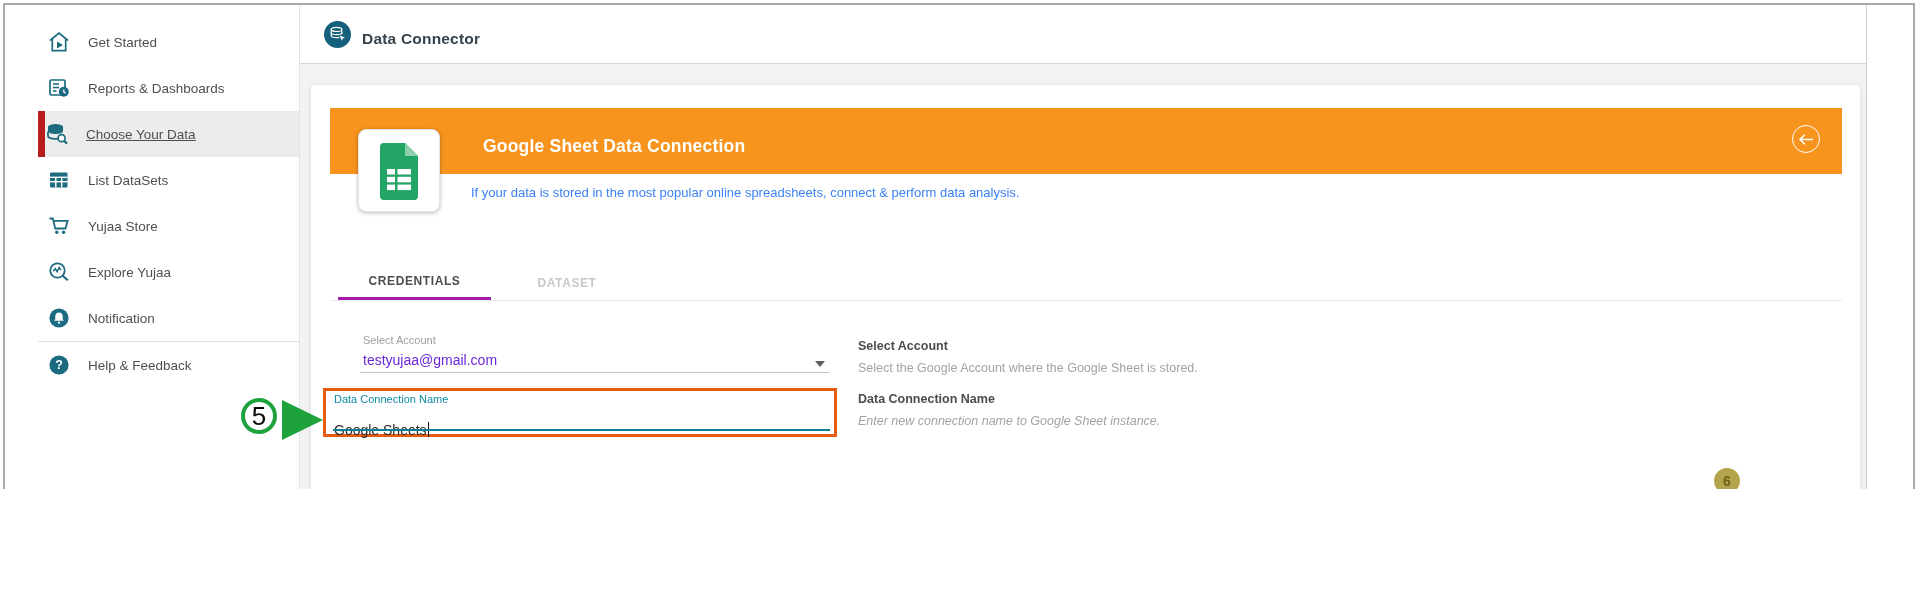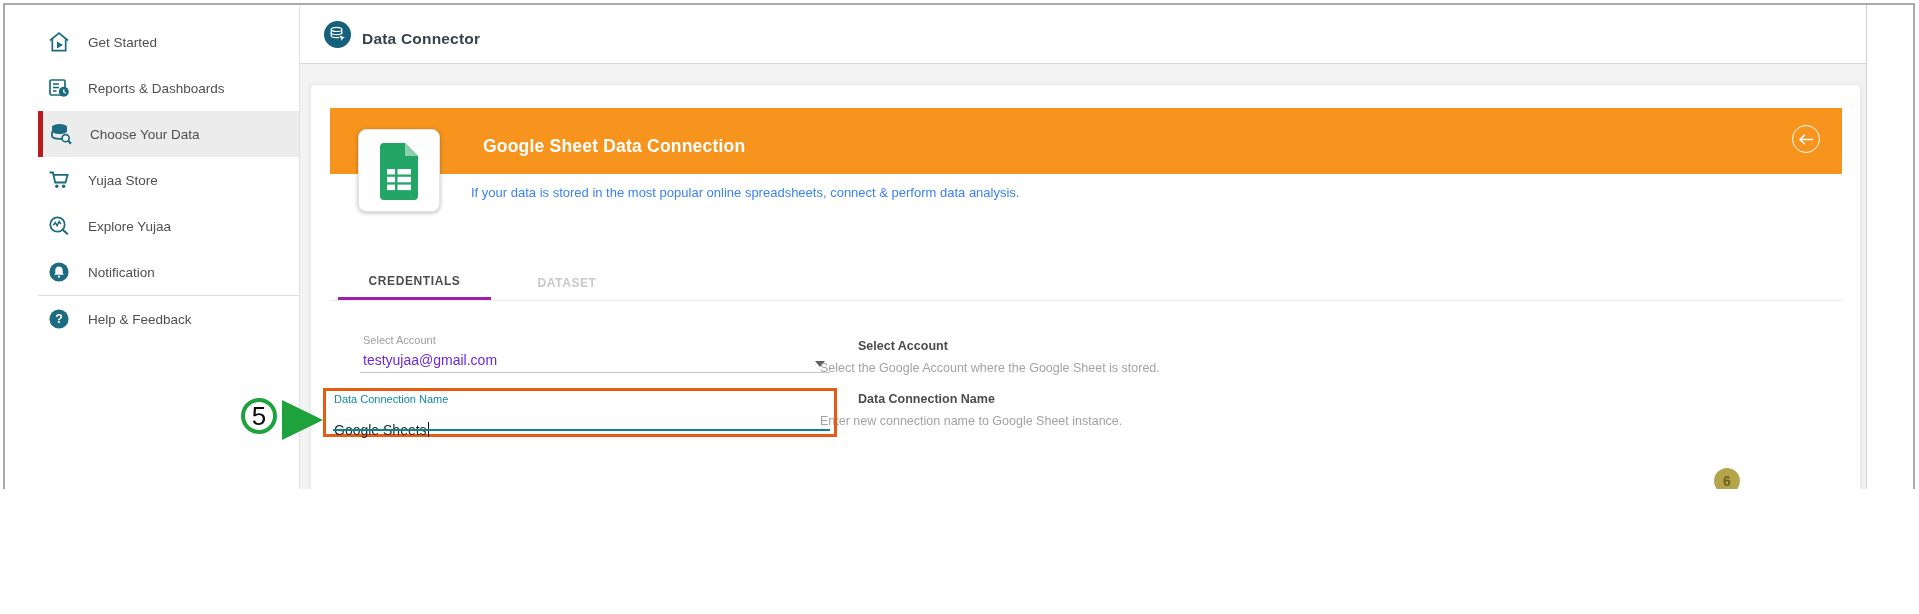--- a/index.html
+++ b/index.html
@@ -15,21 +15,21 @@
 
   
   .sidebar { position:absolute; left:5px; top:5px; width:294px; height:578px; background:#fff; }
   .side-sep { position:absolute; left:299px; top:5px; width:1px; height:578px; background:#e2e2e2; }
   .nav { position:absolute; left:0; top:14px; width:294px; }
   .nav-item {
     display:flex; align-items:center; height:46px; margin-left:33px;
     padding-left:9px; gap:17px; font-size:13.5px; color:#4f4f51; cursor:pointer;
   }
   .nav-item .ic { width:24px; height:24px; flex:0 0 24px; display:flex; align-items:center; justify-content:center; }
-  .nav-item.selected { background:#ececec; border-left:5px solid #b91c1c; padding-left:6px; }
+  .nav-item.selected { background:#ececec; border-left:7px solid #b91c1c; padding-left:0;text-decoration:underline; }
   .nav-divider { margin-left:33px; border-top:1px solid #dedede; height:0; }
 
   
   .header {
     position:absolute; left:300px; top:5px; width:1566px; height:59px; background:#fff;
     border-bottom:1px solid #d8d8d8; display:flex; align-items:center; padding-left:24px; gap:11px;
   }
   .hdr-circle {
     width:27px; height:27px; border-radius:50%; background:#15607c;
     display:flex; align-items:center; justify-content:center;
@@ -74,21 +74,21 @@
   .sa-caret { position:absolute; left:815px; top:361px; width:0; height:0;
               border-left:5px solid transparent; border-right:5px solid transparent; border-top:6px solid #5f5f5f; cursor:pointer; }
 
   .orange-box { position:absolute; left:323px; top:388px; width:514px; height:49px; border:3px solid #e65c13; z-index:3; }
   .dcn-label { position:absolute; left:334px; top:393px; font-size:11px; color:#0e8ca3; z-index:4; }
   .dcn-value { position:absolute; left:334px; top:422px; font-size:14px; color:#2b2b2b; z-index:4; }
   .caret-bar { display:inline-block; width:1px; height:15px; background:#111; margin-left:1px; vertical-align:-2px; }
   .dcn-underline { position:absolute; left:333px; top:429px; width:497px; height:2px; background:#0f7f93; z-index:4; }
 
   .help-title { position:absolute; left:858px; font-size:12.5px; font-weight:700; color:#4c4c4c; }
-  .help-desc { position:absolute; left:820px; font-size:12.5px; color:#a3a3a3; }
+  .help-desc { position:absolute; left:858px; font-size:12.5px; color:#a3a3a3; }
 
   
   .next-highlight { position:absolute; left:1732px; top:489px; width:106px; height:50px; border:3px solid #1a70db; z-index:3; }
   .next-btn {
     position:absolute; left:1741px; top:497px; width:88px; height:34px; background:#f7941e;
     border:none; border-radius:0; color:#fff; font-size:13px; font-weight:700; letter-spacing:.5px;
     font-family:"Liberation Sans",sans-serif; cursor:pointer; z-index:4;
   }
 
   
@@ -146,20 +146,32 @@
             <ellipse cx="10.5" cy="4.8" rx="7.5" ry="2.7" fill="#1c6b80"></ellipse>
             <path d="M3 4.8v4.4c0 1.5 3.36 2.7 7.5 2.7s7.5-1.2 7.5-2.7V4.8" fill="#1c6b80"></path>
             <path d="M3 9.5v4.6c0 1.5 3.36 2.7 7.5 2.7.9 0 1.77-.06 2.57-.17" fill="none" stroke="#1c6b80" stroke-width="1.8"></path>
             <circle cx="16.6" cy="16.2" r="3.5" fill="#fff" stroke="#1c6b80" stroke-width="1.7"></circle>
             <line x1="19.2" y1="18.8" x2="22" y2="21.6" stroke="#1c6b80" stroke-width="2.2"></line>
           </svg>
         </span>
         <span>Choose Your Data</span>
       </div>
 
+      <div class="nav-item">
+        <span class="ic">
+          <svg width="24" height="24" viewBox="0 0 24 24">
+            <rect x="3" y="4.5" width="17.5" height="15" rx="1" fill="#1c6b80"></rect>
+            <line x1="3" y1="9.3" x2="20.5" y2="9.3" stroke="#fff" stroke-width="1.4"></line>
+            <line x1="3" y1="13.7" x2="20.5" y2="13.7" stroke="#fff" stroke-width="1.4"></line>
+            <line x1="8.8" y1="9.3" x2="8.8" y2="19.5" stroke="#fff" stroke-width="1.4"></line>
+            <line x1="14.7" y1="9.3" x2="14.7" y2="19.5" stroke="#fff" stroke-width="1.4"></line>
+          </svg>
+        </span>
+        <span>List DataSets</span>
+      </div>
 
       <div class="nav-item">
         <span class="ic">
           <svg width="24" height="24" viewBox="0 0 24 24">
             <path d="M2.5 4.5h3.4l2.3 10h10.3l2.1-7.6H7" fill="none" stroke="#1c6b80" stroke-width="1.8"></path>
             <circle cx="9.8" cy="18.3" r="1.7" fill="#1c6b80"></circle>
             <circle cx="16.6" cy="18.3" r="1.7" fill="#1c6b80"></circle>
           </svg>
         </span>
         <span>Yujaa Store</span>
@@ -255,21 +267,21 @@
   <div class="sa-caret"></div>
 
   <div class="orange-box"></div>
   <div class="dcn-label">Data Connection Name</div>
   <div class="dcn-value"><span>Google Sheets</span><span class="caret-bar"></span></div>
   <div class="dcn-underline"></div>
 
   <div class="help-title" style="top:339px;">Select Account</div>
   <div class="help-desc" style="top:361px;">Select the Google Account where the Google Sheet is stored.</div>
   <div class="help-title" style="top:392px;">Data Connection Name</div>
-  <div class="help-desc" style="top:414px;">Enter new connection name to Google Sheet instance.</div>
+  <div class="help-desc" style="top:414px;font-style:italic;">Enter new connection name to Google Sheet instance.</div>
 
   <div class="next-highlight"></div>
   <button class="next-btn">NEXT</button>
 
   <div class="marker5-arrow"></div>
   <div class="marker5-circle">5</div>
   <div class="marker6-tail"></div>
   <div class="marker6-circle">6</div>
 
   <div class="window-frame"></div>

